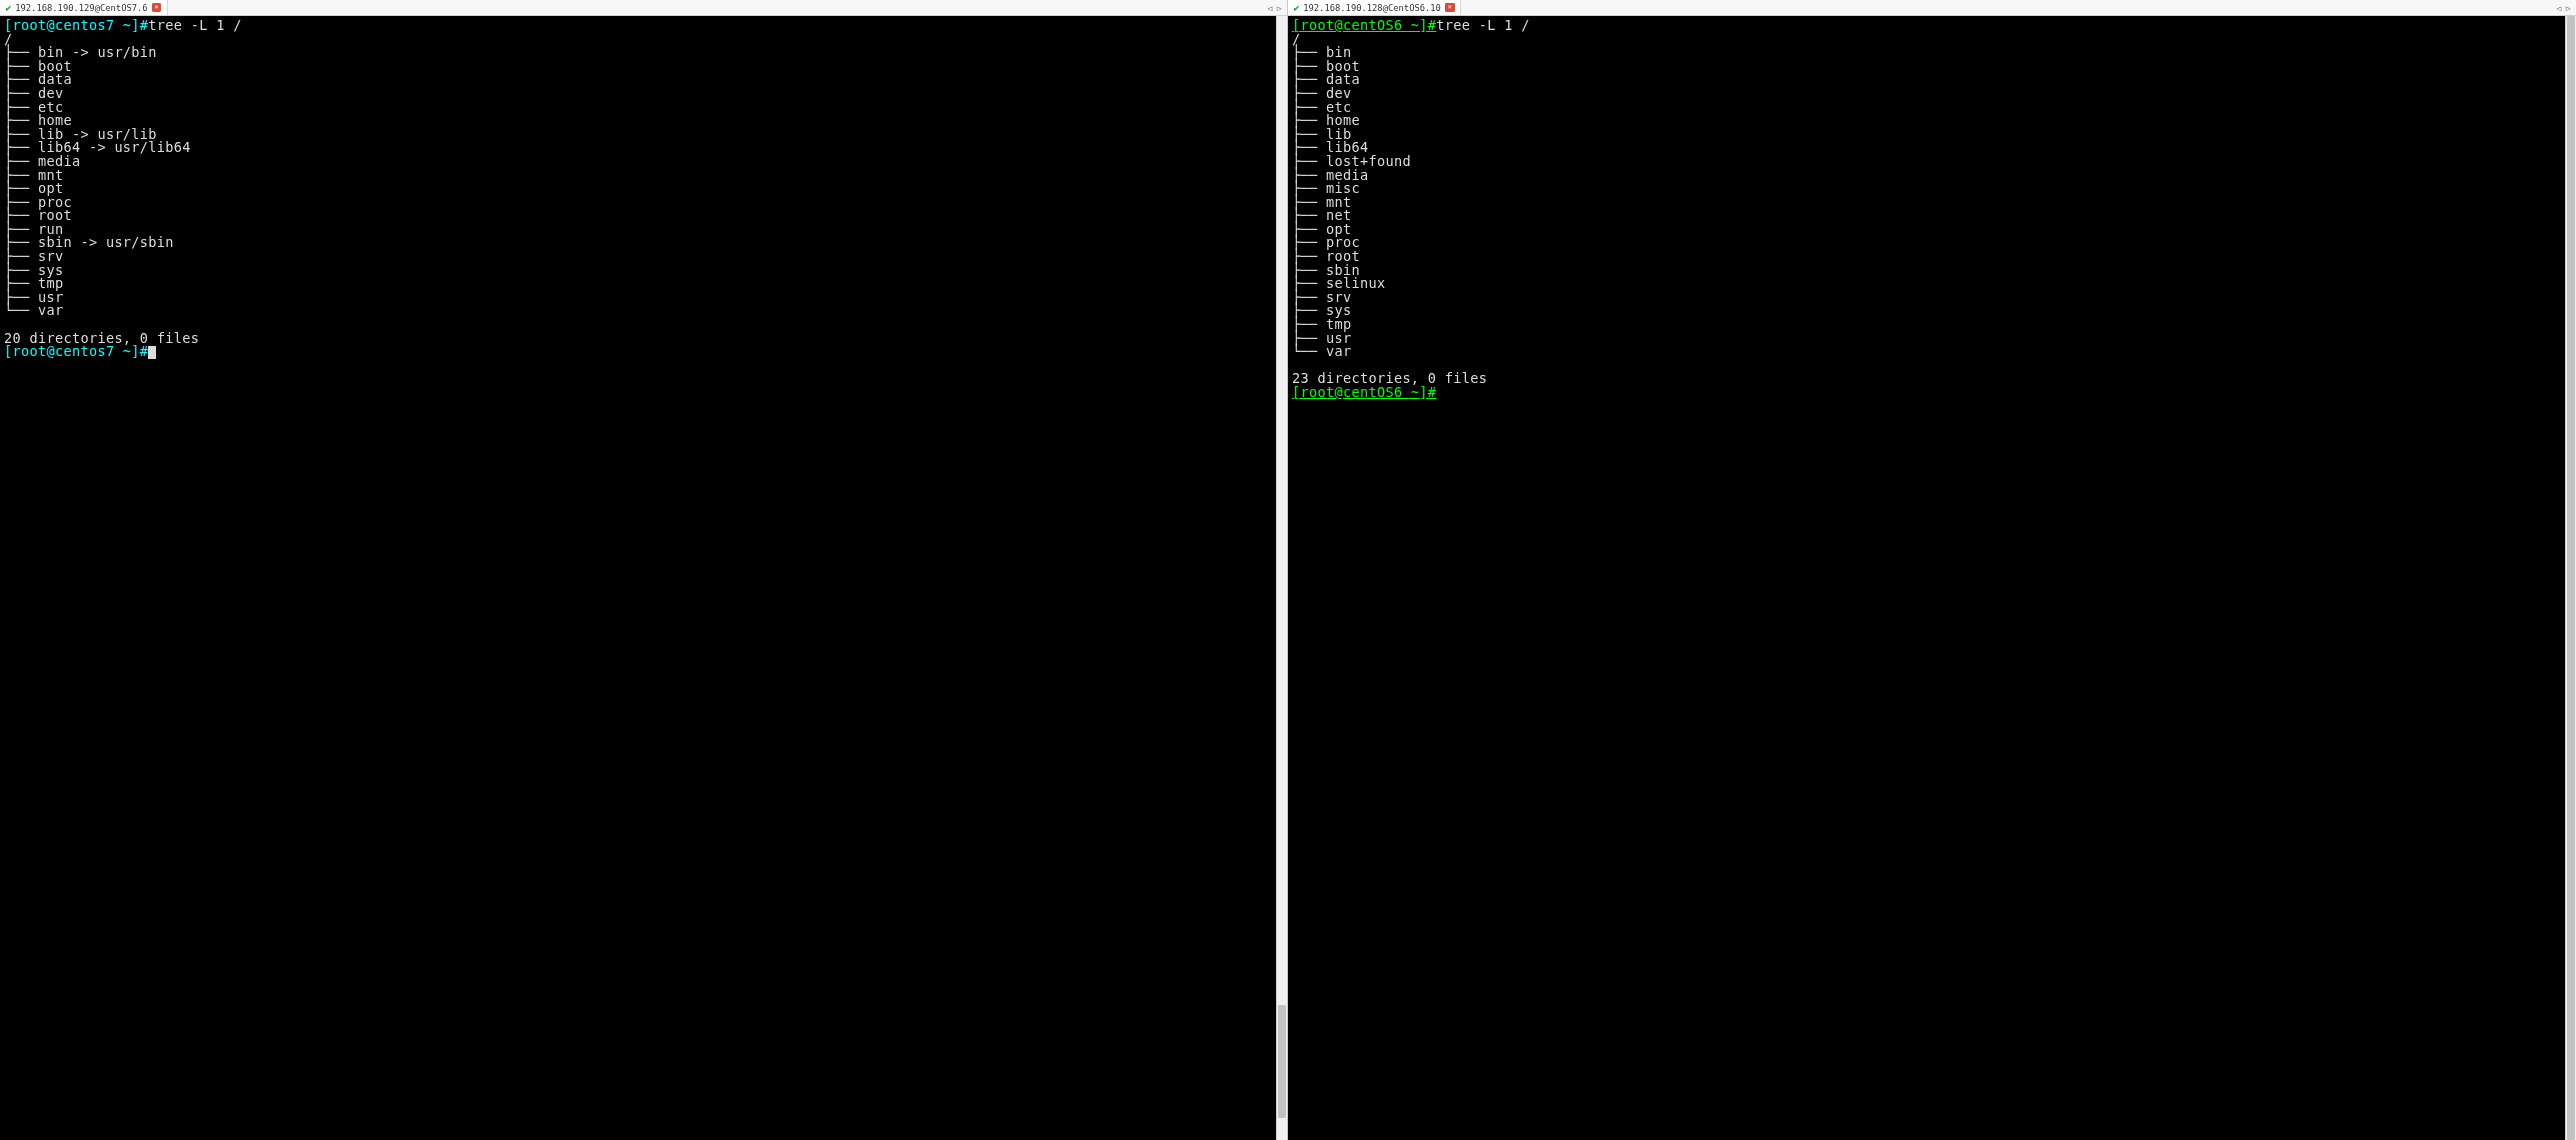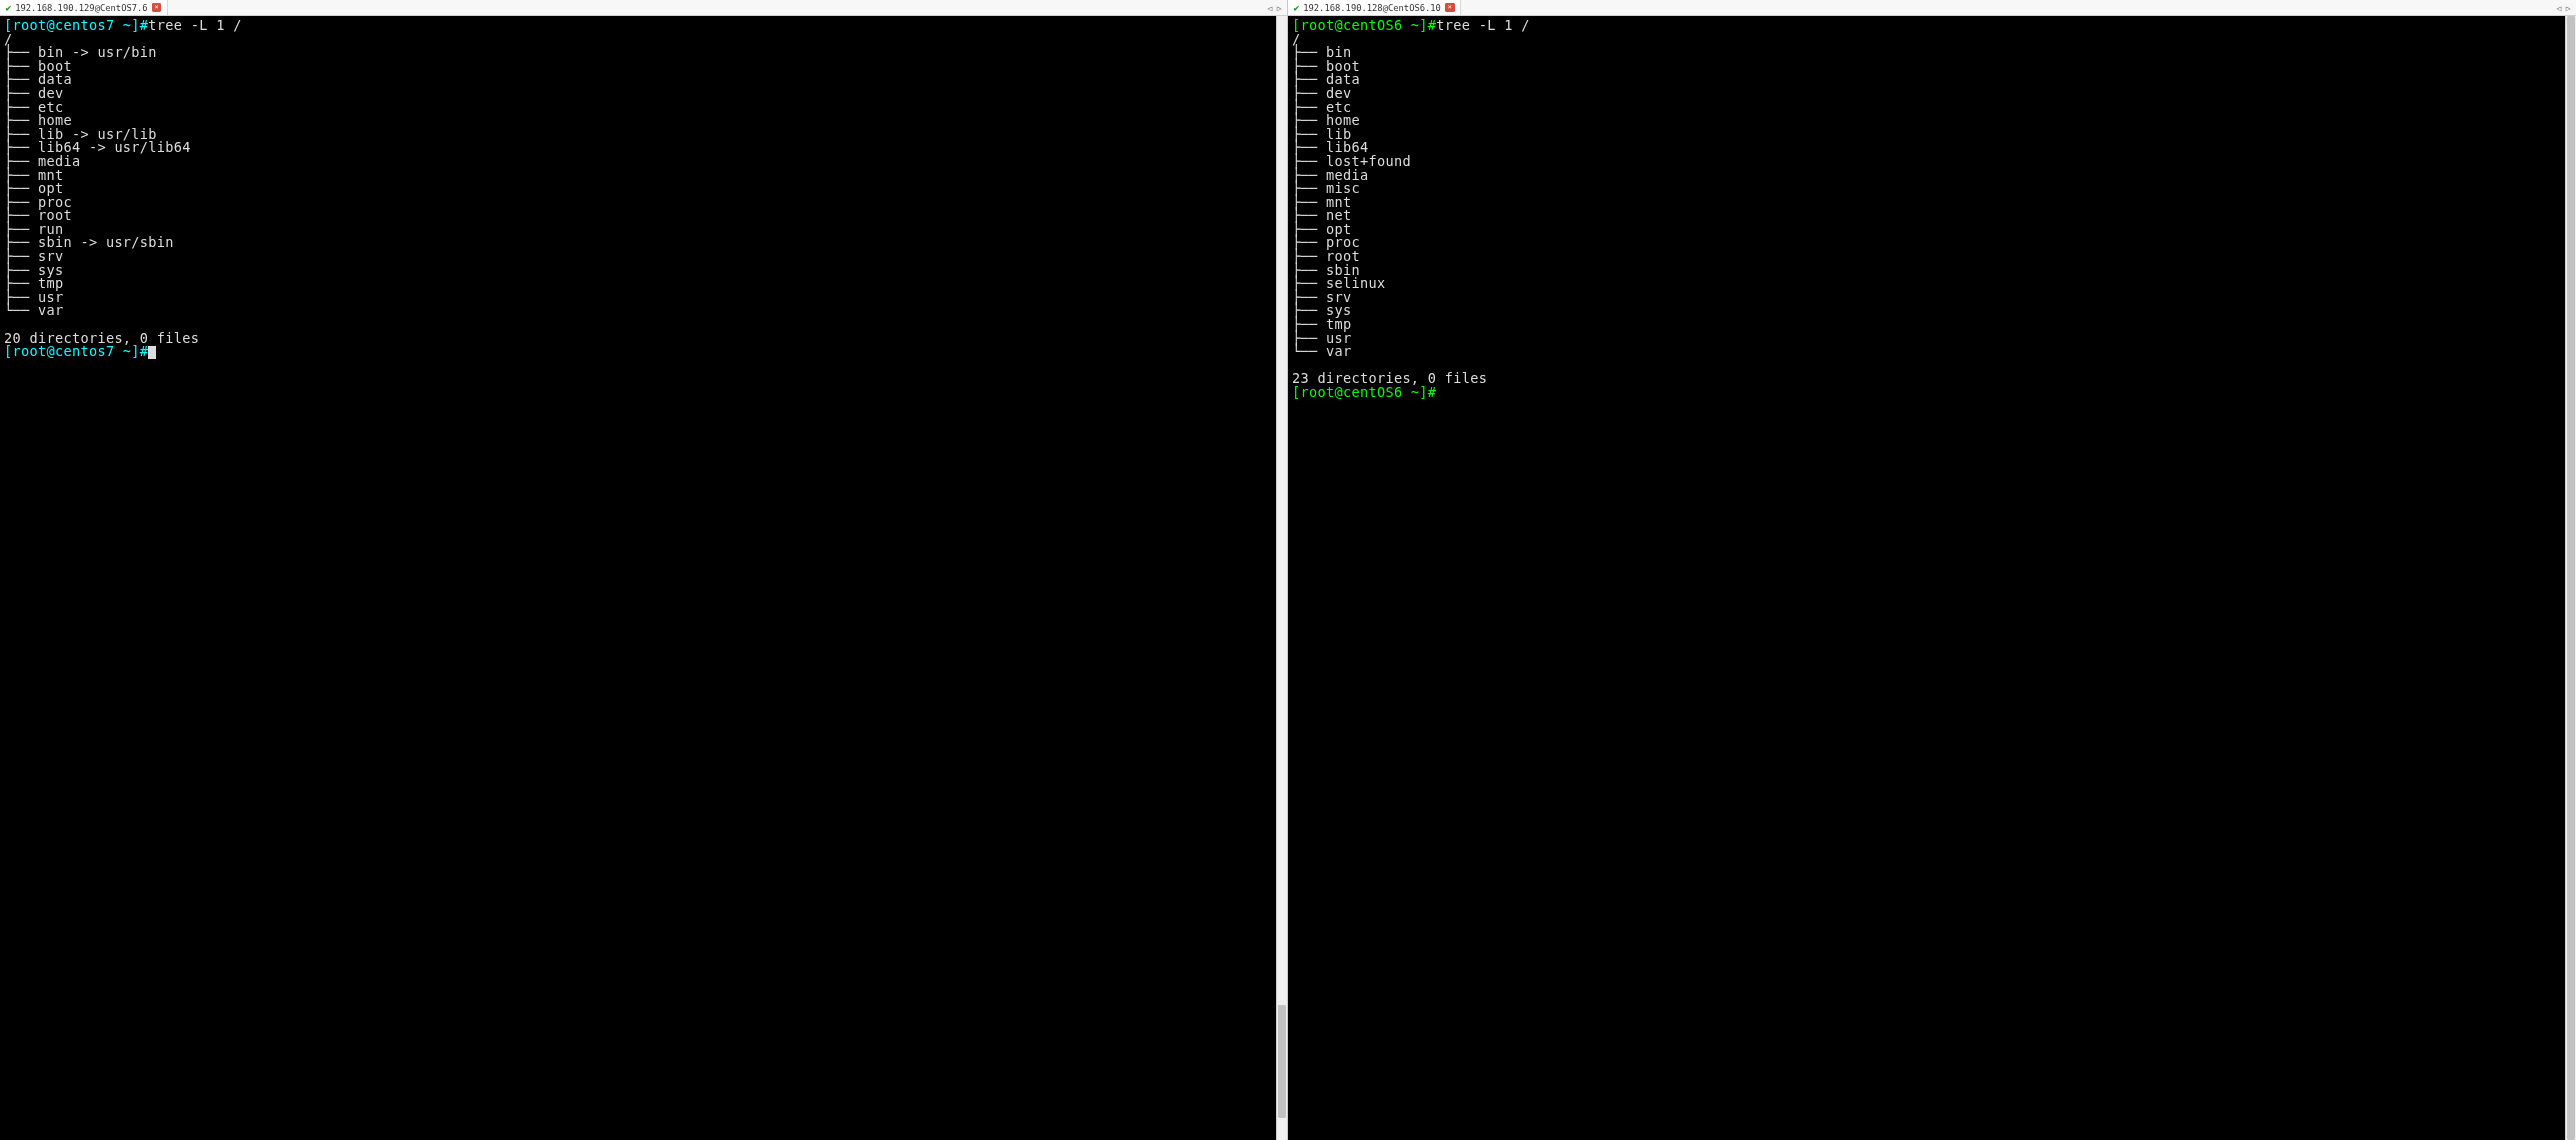--- a/index.html
+++ b/index.html
@@ -77,21 +77,21 @@
   .scroll-thumb {
     position: absolute;
     left: 1.4px; right: 1.4px;
     background: #c2c2c2;
     border-radius: 1.4px;
   }
   .prompt-text { color: #dcdcdc; }
   .tree-branch { color: #dcdcdc; }
   .dir-name { color: #dcdcdc; }
   .cyan { color: #00ffff; }
-  .green { color: #00ff00; }
+  .green { color: #00ff00; text-decoration: underline; }
   .cursor-block {
     display: inline-block;
     width: 0.6em;
     height: 1em;
     background: #dcdcdc;
     vertical-align: text-bottom;
   }
   .line { display: block; }
 </style>
 </head>

